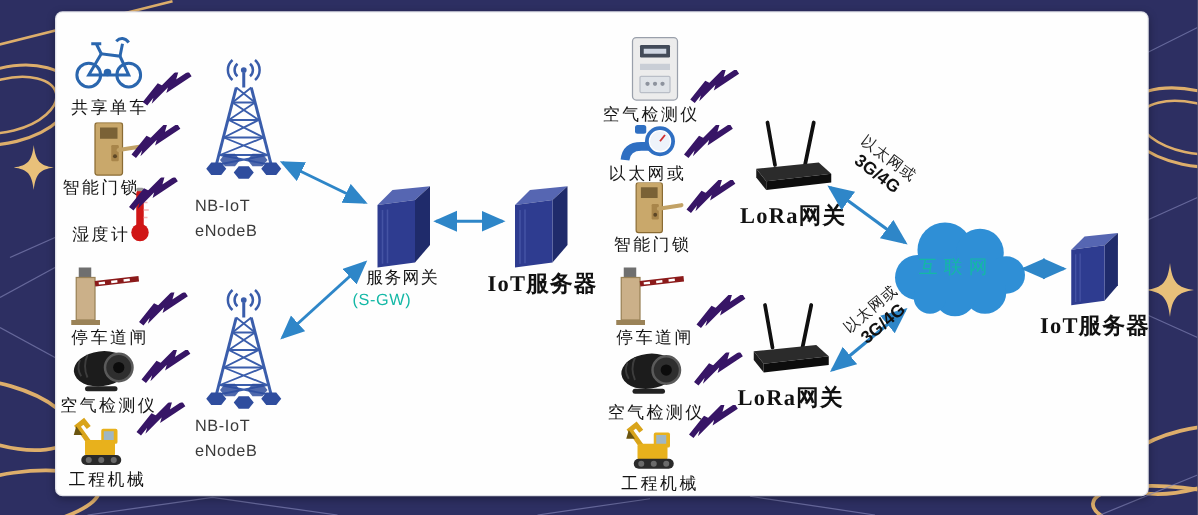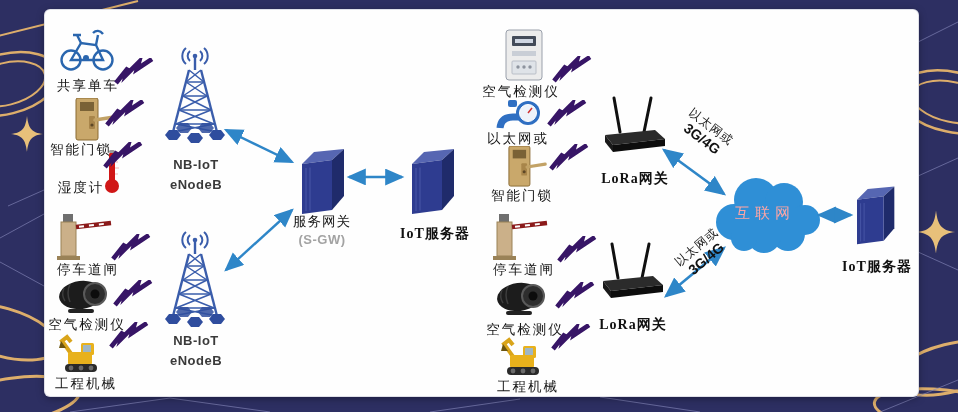--- a/index.html
+++ b/index.html
@@ -5,28 +5,28 @@
   html,body{margin:0;padding:0;background:#1f2148;}
   .stage{position:relative;width:958px;height:412px;background:#2d2f62;overflow:hidden;
          font-family:"Liberation Sans",sans-serif;}
   .deco{position:absolute;left:0;top:0;z-index:0;}
   .panel{position:absolute;left:45px;top:10px;width:873px;height:386px;background:#fefefe;
          border-radius:5px;box-shadow:0 0 0 1px #dfe0e8,0 2px 8px rgba(0,0,0,.4);z-index:1;}
   .abs{position:absolute;z-index:2;}
   .cn{font-family:Liberation Sans, sans-serif;font-size:13.5px;letter-spacing:2px;color:#151515;
       text-align:center;line-height:1.15;white-space:nowrap;}
   .cn.tight{letter-spacing:1px;text-align:center;}
-  .mixed{font-weight:700;font-family:"Liberation Serif",serif;font-size:14px;letter-spacing:1px;
-         color:#111;text-align:center;white-space:nowrap;margin-top:10px;}
-  .en{font-family:"Liberation Sans",sans-serif;font-weight:700;font-size:13px;color:#3a3a3a;
-      text-align:center;letter-spacing:.5px;line-height:1.5;white-space:nowrap;}
+  .mixed{font-weight:700;font-family:"Liberation Serif",serif;font-size:18px;letter-spacing:1px;
+         color:#111;text-align:left;white-space:nowrap;}
+  .en{font-family:"Liberation Sans",sans-serif;font-weight:400;font-size:13px;color:#3a3a3a;
+      text-align:left;letter-spacing:.5px;line-height:1.5;white-space:nowrap;}
   .linklabel{text-align:center;line-height:1.2;}
   .linklabel .l1{font-family:"Liberation Serif",serif;font-size:12px;letter-spacing:1px;color:#222;}
   .linklabel .l2{font-family:"Liberation Sans",sans-serif;font-weight:700;font-size:14px;color:#111;}
-  .cloudlabel{font-family:Liberation Serif, serif;font-size:15px;letter-spacing:5px;color:#fca5a5;
+  .cloudlabel{font-family:Liberation Serif, serif;font-size:15px;letter-spacing:5px;color:#14b8a6;
               text-align:center;white-space:nowrap;}
 </style>
 </head>
 <body>
 
 <div class="stage">
 
   <svg class="deco" width="958" height="412" viewBox="0 0 958 412">
     <path d="M-10,38 L138,1" stroke="#ddae6b" stroke-width="2" fill="none"></path>
     <g transform="translate(6,84) rotate(-14)">
@@ -223,21 +223,21 @@
   </svg>
 
   <svg class="abs" style="left:292px;top:144px" width="56" height="72" viewBox="0 0 56 72">
     <polygon points="10,20 22,8 52,5 40,16" fill="#5666b2"></polygon>
     <polygon points="40,16 52,5 52,52 40,66" fill="#1f2b6b"></polygon>
     <polygon points="10,20 40,16 40,66 10,70" fill="#2e3c90"></polygon>
     <path d="M14,24 L14,67 M18,23.5 L18,66.5" stroke="#4553a4" stroke-width="1.2"></path>
   </svg>
   <div class="abs" style="left:282px;top:214px;width:80px">
     <div class="cn tight">服务网关</div>
-    <div class="en" style="color:#a3a3a3">(S-GW)</div>
+    <div class="en" style="color:#14b8a6">(S-GW)</div>
   </div>
 
   <svg class="abs" style="left:342px;top:168px" width="68" height="18" viewBox="0 0 68 18">
     <defs>
         <marker id="ah3" markerWidth="9" markerHeight="8" refX="7" refY="3.5" orient="auto-start-reverse">
           <path d="M0,0 L8,3.5 L0,7 z" fill="#2e86c8"></path>
         </marker>
       </defs>
     <line x1="7" y1="9" x2="60" y2="9" stroke="#2e86c8" stroke-width="2.4" marker-start="url(#ah3)" marker-end="url(#ah3)"></line>
   </svg>

